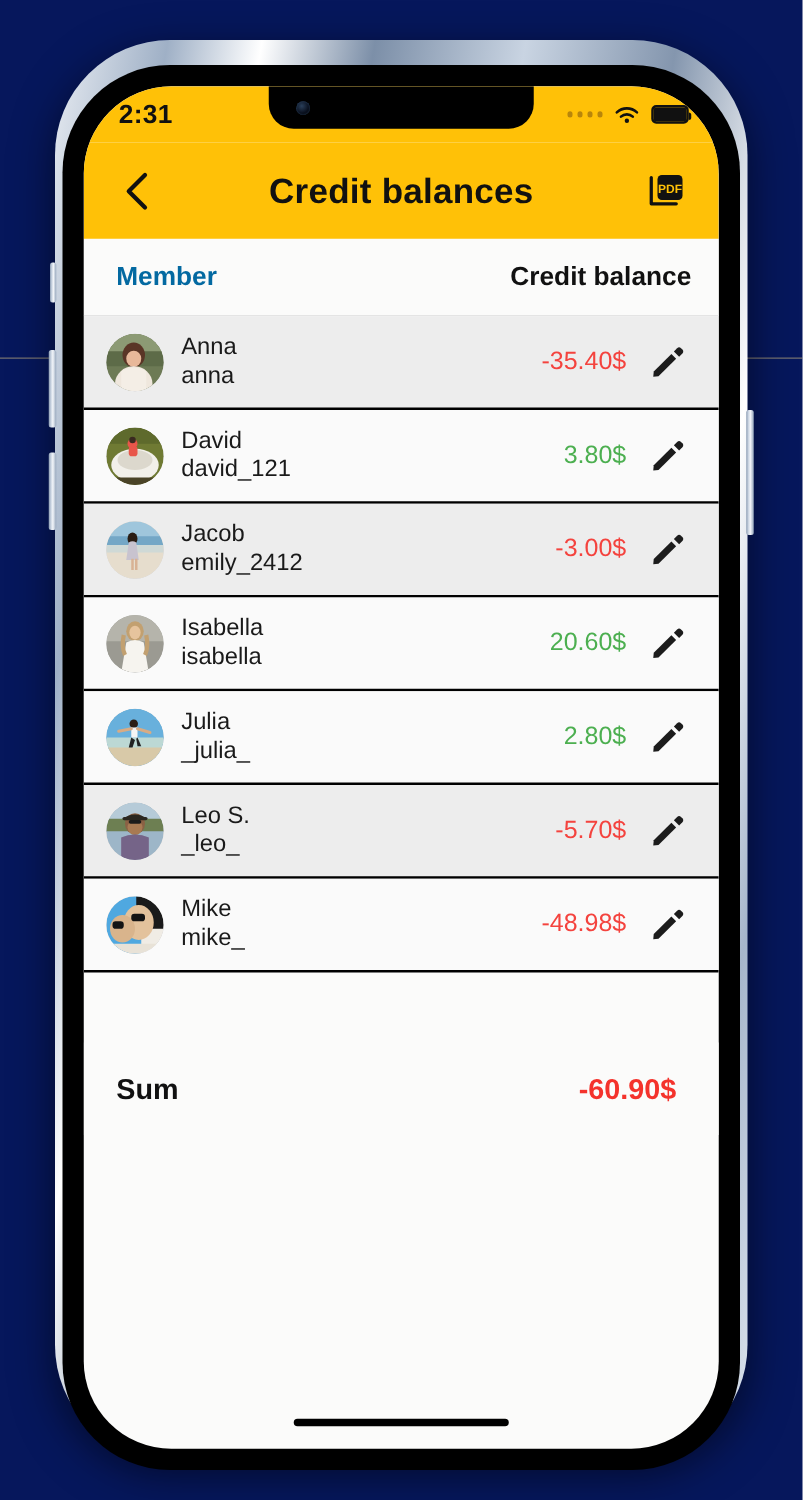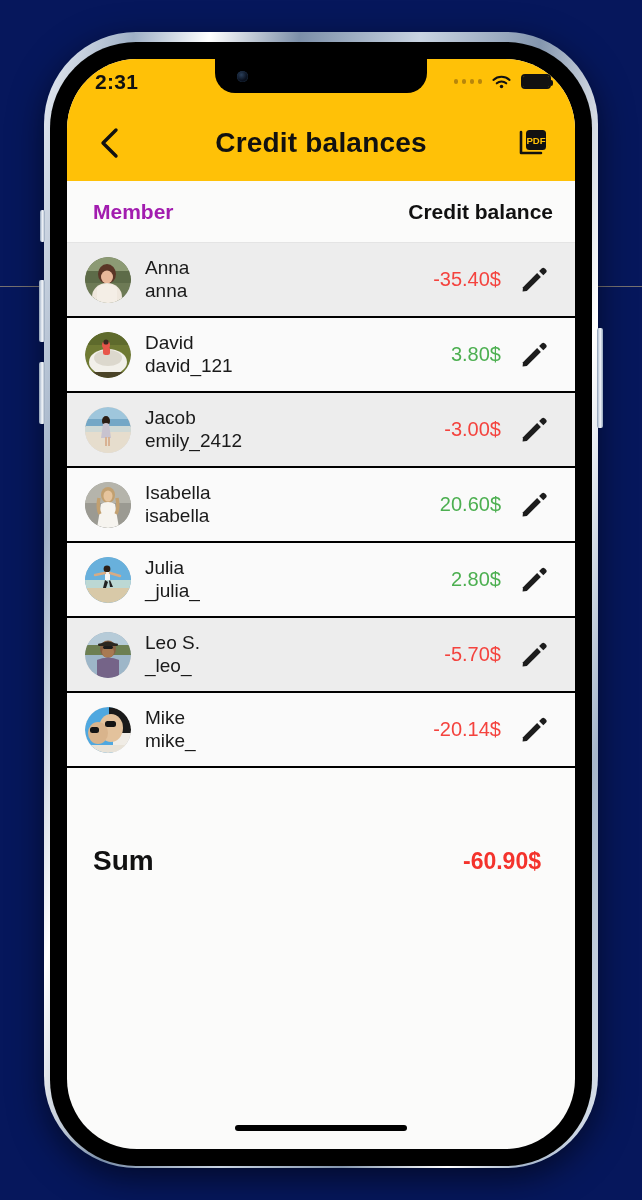--- a/index.html
+++ b/index.html
@@ -20,21 +20,21 @@
   
   .phone {
     position: absolute;
     left: 44px; top: 32px;
     width: 554px; height: 1136px;
     border-radius: 92px;
     background: linear-gradient(100deg,#e8ecf2 0%,#9fb0c6 12%,#ffffff 22%,#7c8fa8 34%,#c9d4e2 50%,#8496ae 66%,#ffffff 80%,#a6b6cb 90%,#dfe6ef 100%);
     box-shadow: 0 10px 34px rgba(0,0,0,.55);
   }
   .phone-inner {
-    position: absolute; left: 6px; top: 10px;
+    position: absolute; left: 6px; top: 20px;
     width: 542px; height: 1124px;
     border-radius: 86px;
     background: #000;
   }
   .screen {
     position: absolute; left: 17px; top: 17px;
     width: 508px; height: 1090px;
     border-radius: 70px;
     background: #fbfbfa;
     overflow: hidden;
@@ -112,21 +112,21 @@
   .nav-pdf { margin-left: auto; width: 40px; height: 40px; display: flex; align-items: center; justify-content: center; cursor: pointer; z-index: 2; }
 
   
   .table-head {
     background: #fbfbfa;
     height: 62px;
     display: flex; align-items: center;
     padding: 0 22px 0 26px;
     border-bottom: 1px solid #e4e4e4;
   }
-  .th-member { font-size: 21px; font-weight: 700; color: #a21caf; }
+  .th-member { font-size: 21px; font-weight: 700; color: #0369a1; }
   .th-balance { margin-left: auto; font-size: 21px; font-weight: 700; color: #111; padding-right: 0px; }
 
   
   .row {
     display: flex; align-items: center;
     height: 75px;
     padding: 0 20px 0 18px;
     border-bottom: 2px solid #000000;
   }
   .row.odd  { background: #ededed; }
@@ -160,21 +160,21 @@
   }
 
   
   .sum-row {
     display: flex; align-items: center;
     height: 74px;
     margin-top: 56px;
     padding: 0 34px 0 26px;
     background: #fbfbfa;
   }
-  .sum-label { font-size: 28px; font-weight: 700; color: #111; }
+  .sum-label { font-size: 23px; font-weight: 700; color: #111; }
   .sum-value { margin-left: auto; font-size: 23px; font-weight: 700; color: #f4332c; }
 
   
   .home-indicator {
     position: absolute; bottom: 18px; left: 50%; transform: translateX(-50%);
     width: 172px; height: 6px; border-radius: 3px; background: #000;
   }
 </style>
 </head>
 <body>
@@ -449,21 +449,21 @@
                   <rect x="5" y="20" width="9" height="6" rx="2.5" fill="#141414"></rect>
                   <rect x="20" y="14" width="11" height="6" rx="2.5" fill="#141414"></rect>
                   <rect y="38" width="46" height="8" fill="#e8e2d7"></rect>
                 </g>
               </svg>
             </div>
             <div class="names">
               <div class="name-top">Mike</div>
               <div class="name-sub">mike_</div>
             </div>
-            <div class="amount neg">-20.14$</div>
+            <div class="amount neg">-48.98$</div>
             <div class="edit-btn">
               <svg width="26" height="26" viewBox="0 0 26 26">
                 <path d="M2 20.2 L16.1 6.1 l3.8 3.8 L5.8 24 L1.6 24.4z" fill="#1c1c1c"></path>
                 <path d="M18.1 4.1 L20.7 1.5 a2.2 2.2 0 0 1 3.1 0 l1.1 1.1 a2.2 2.2 0 0 1 0 3.1 L22.3 8.3z" fill="#1c1c1c"></path>
               </svg>
             </div>
           </div>
         </div>
 
       <div class="sum-row">

